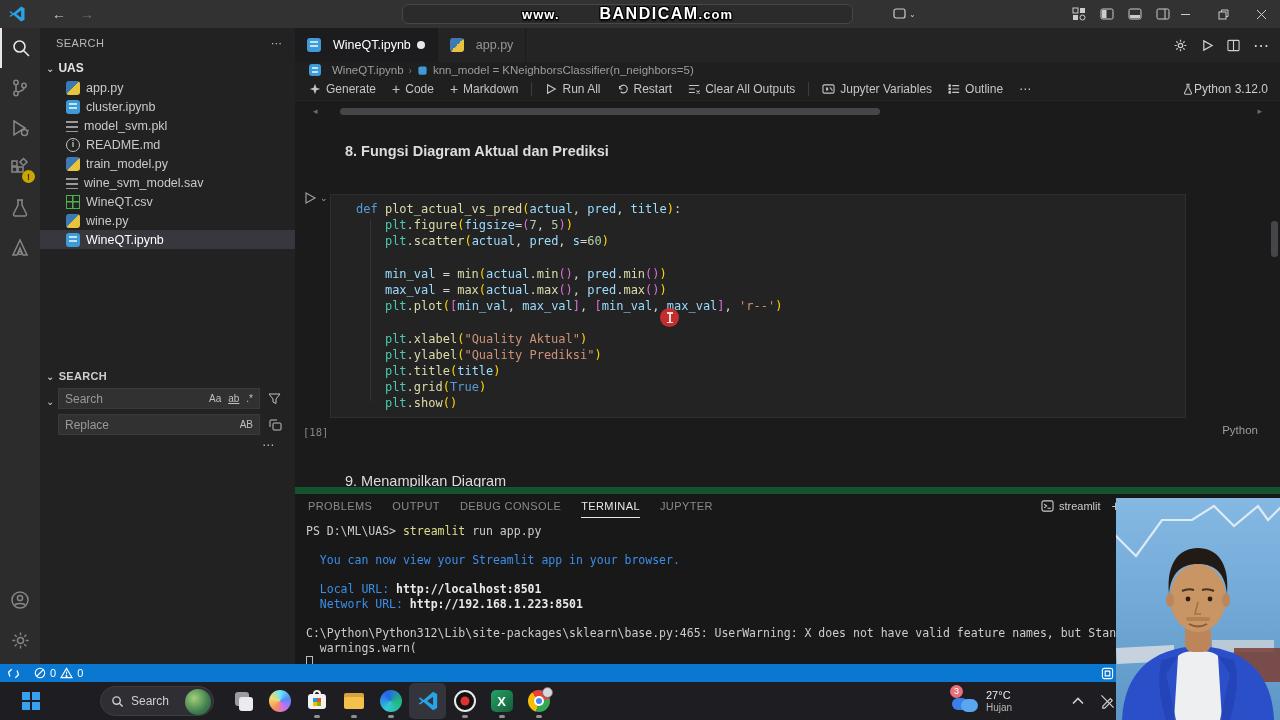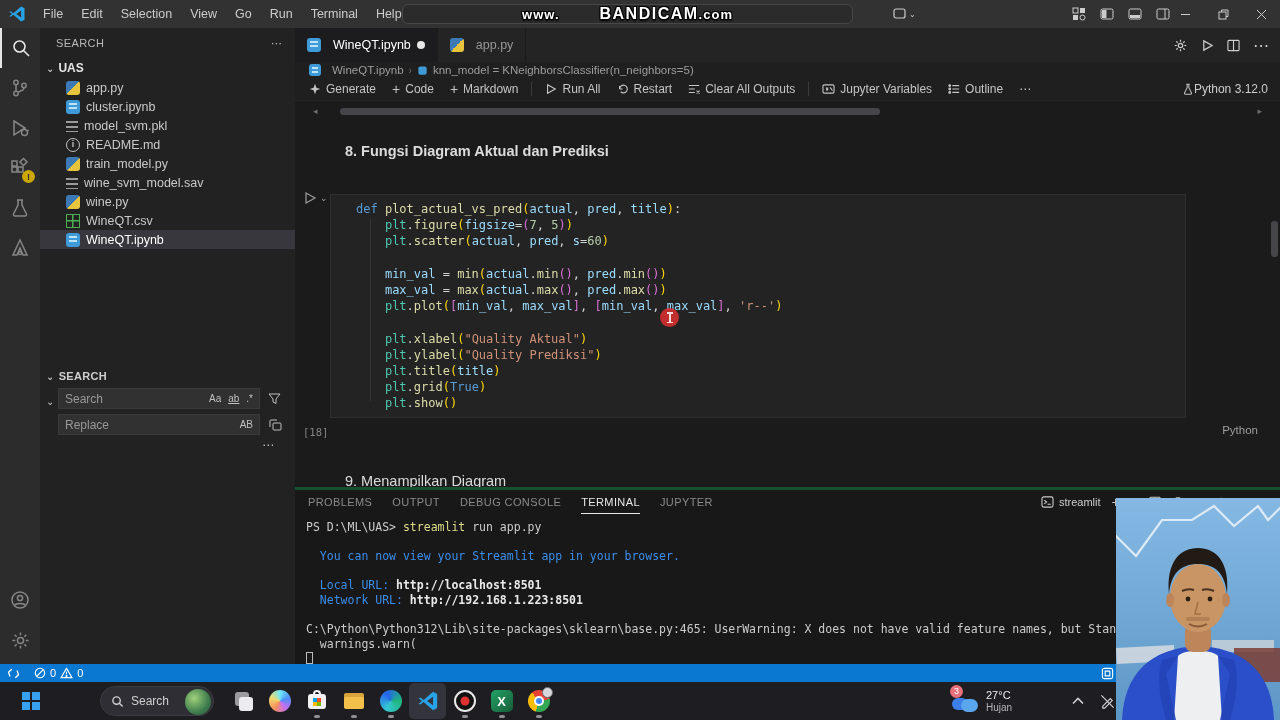--- a/index.html
+++ b/index.html
@@ -88,21 +88,21 @@
   #code-block { position:absolute; left:35px; top:93px; width:856px; height:224px; background:#232324; border:1px solid #2e2e30; }
   #code-lines { padding:6px 0 0 25px; font-family:"DejaVu Sans Mono",monospace; font-size:12px; line-height:16.2px; white-space:pre; }
   #indent-guide { position:absolute; left:39px; top:24px; width:1px; height:182px; background:#343436; }
   .tk-kw{color:#569cd6} .tk-fn{color:#dcdcaa} .tk-var{color:#9cdcfe} .tk-mod{color:#4ec9b0}
   .tk-num{color:#b5cea8} .tk-str{color:#ce9178} .tk-pun{color:#d4d4d4} .tk-br1{color:#ffd700} .tk-br2{color:#da70d6}
   #exec-count { position:absolute; left:8px; top:325px; font-size:10.5px; color:#858585; font-family:"DejaVu Sans Mono",monospace; }
   #cell-lang { position:absolute; right:22px; top:323px; font-size:11.5px; color:#9d9d9d; }
   #vscroll { position:absolute; right:2px; top:120px; width:7px; height:36px; background:#45454a; border-radius:3px; }
 
   
-  #panel { position:absolute; left:0; top:459px; width:985px; height:177px; background:#181819; border-top:3px solid #14532d; }
+  #panel { position:absolute; left:0; top:459px; width:985px; height:177px; background:#181819; border-top:7px solid #14532d; }
   #panel-tabs { display:flex; gap:20px; padding-left:13px; height:24px; align-items:center; font-size:11px; letter-spacing:.4px; color:#8a8a8a; }
   .ptab { height:24px; display:flex; align-items:center; }
   .ptab.active { color:#e7e7e7; border-bottom:1px solid #e7e7e7; }
   #panel-actions { position:absolute; right:18px; top:0; height:24px; display:flex; align-items:center; gap:11px; color:#c5c5c5; font-size:12px; }
   #term-name { display:flex; align-items:center; gap:5px; font-size:11px; color:#cccccc; }
   #terminal { position:absolute; left:11px; top:30px; width:974px; font-family:"DejaVu Sans Mono",monospace; font-size:11.5px; line-height:14.6px; white-space:pre; }
   .t-fg{color:#cccccc} .t-y{color:#dcdc8b} .t-b{color:#3b8eea} .t-wb{color:#e9e9e9;font-weight:bold}
   .t-cur{display:inline-block;width:7px;height:12px;border:1px solid #bbbbbb;vertical-align:-2px}
 
   
@@ -172,30 +172,20 @@
 </style>
 </head>
 <body>
 
 <div id="stage">
 
   <div id="titlebar" class="abs">
     <svg id="vscode-logo" viewBox="0 0 24 24">
       <path d="M17.5 2 L7.2 11 3.6 8.2 1.8 9.1 5.4 12 1.8 14.9 3.6 15.8 7.2 13 17.5 22 22 19.7 V4.3 Z M17.5 7.4 V16.6 L11 12 Z" fill="#29a3e8"></path>
     </svg>
-    <div id="menu-bar" style="display:flex;">
-        <span class="menu-item">File</span>
-        <span class="menu-item">Edit</span>
-        <span class="menu-item">Selection</span>
-        <span class="menu-item">View</span>
-        <span class="menu-item">Go</span>
-        <span class="menu-item">Run</span>
-        <span class="menu-item">Terminal</span>
-        <span class="menu-item">Help</span>
-      </div>
     <div id="nav-arrows">
       <span style="color:#cccccc;">←</span>
       <span style="color:#6e6e6e;">→</span>
     </div>
     <div id="cmd-center" class="abs">
       <span id="watermark">
         <span class="wm-small">www.</span><span class="wm-big">BANDICAM</span><span class="wm-small">.com</span>
       </span>
     </div>
     <div class="abs" style="left:893px;top:7px;display:flex;align-items:center;gap:2px;">
@@ -331,26 +321,26 @@
         </div>
         <div class="tree-row">
           <span class="ficon py"></span>
           <span>train_model.py</span>
         </div>
         <div class="tree-row">
           <span class="ficon bin"></span>
           <span>wine_svm_model.sav</span>
         </div>
         <div class="tree-row">
+          <span class="ficon csv"></span>
+          <span>WineQT.csv</span>
+        </div>
+        <div class="tree-row">
           <span class="ficon py"></span>
           <span>wine.py</span>
-        </div>
-        <div class="tree-row">
-          <span class="ficon csv"></span>
-          <span>WineQT.csv</span>
         </div>
         <div class="tree-row sel">
           <span class="ficon nb"></span>
           <span>WineQT.ipynb</span>
         </div>
       </div>
 
     <div id="search-section">
       <div id="search-sec-title">
         <span class="chev">⌄</span>

